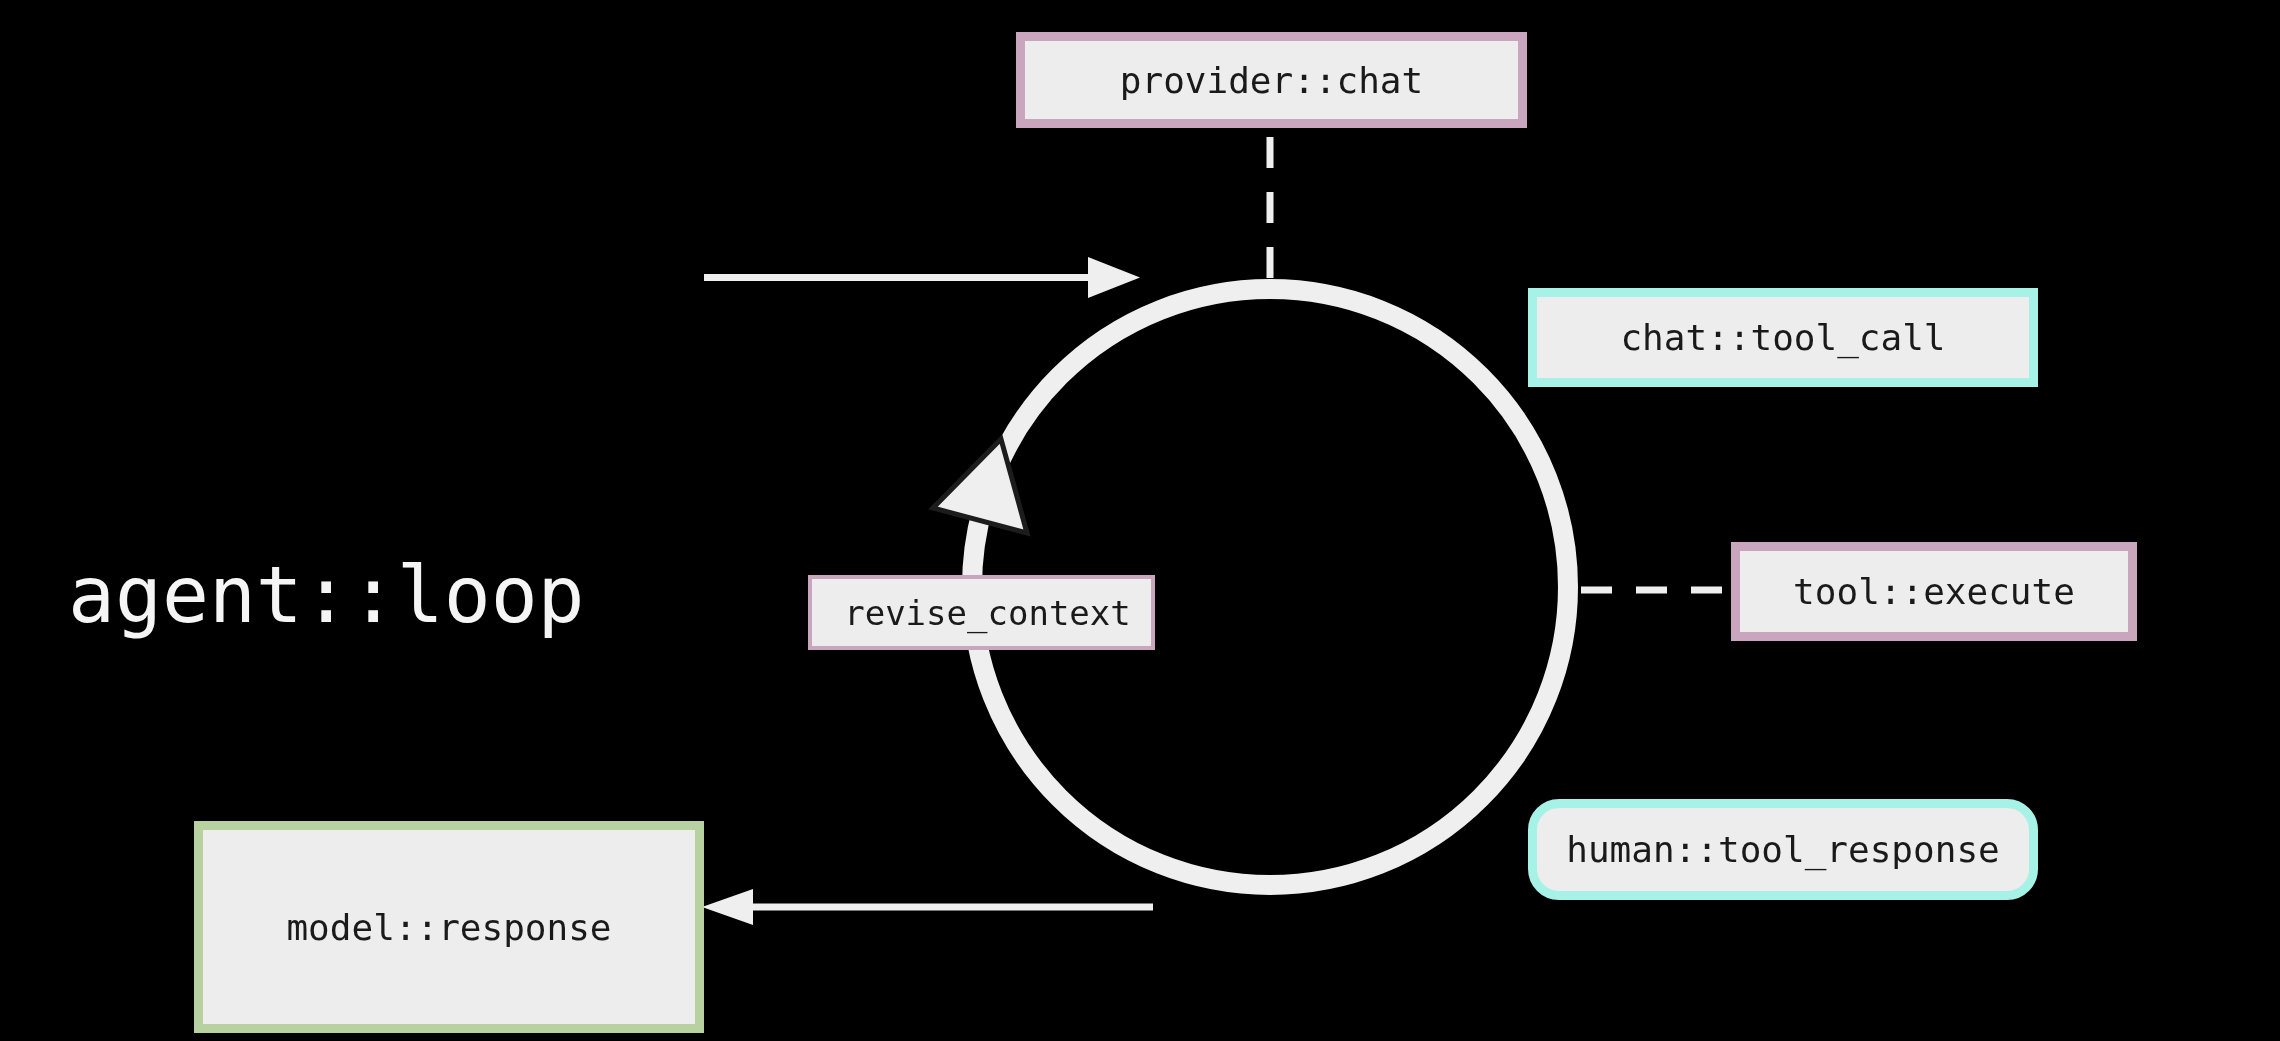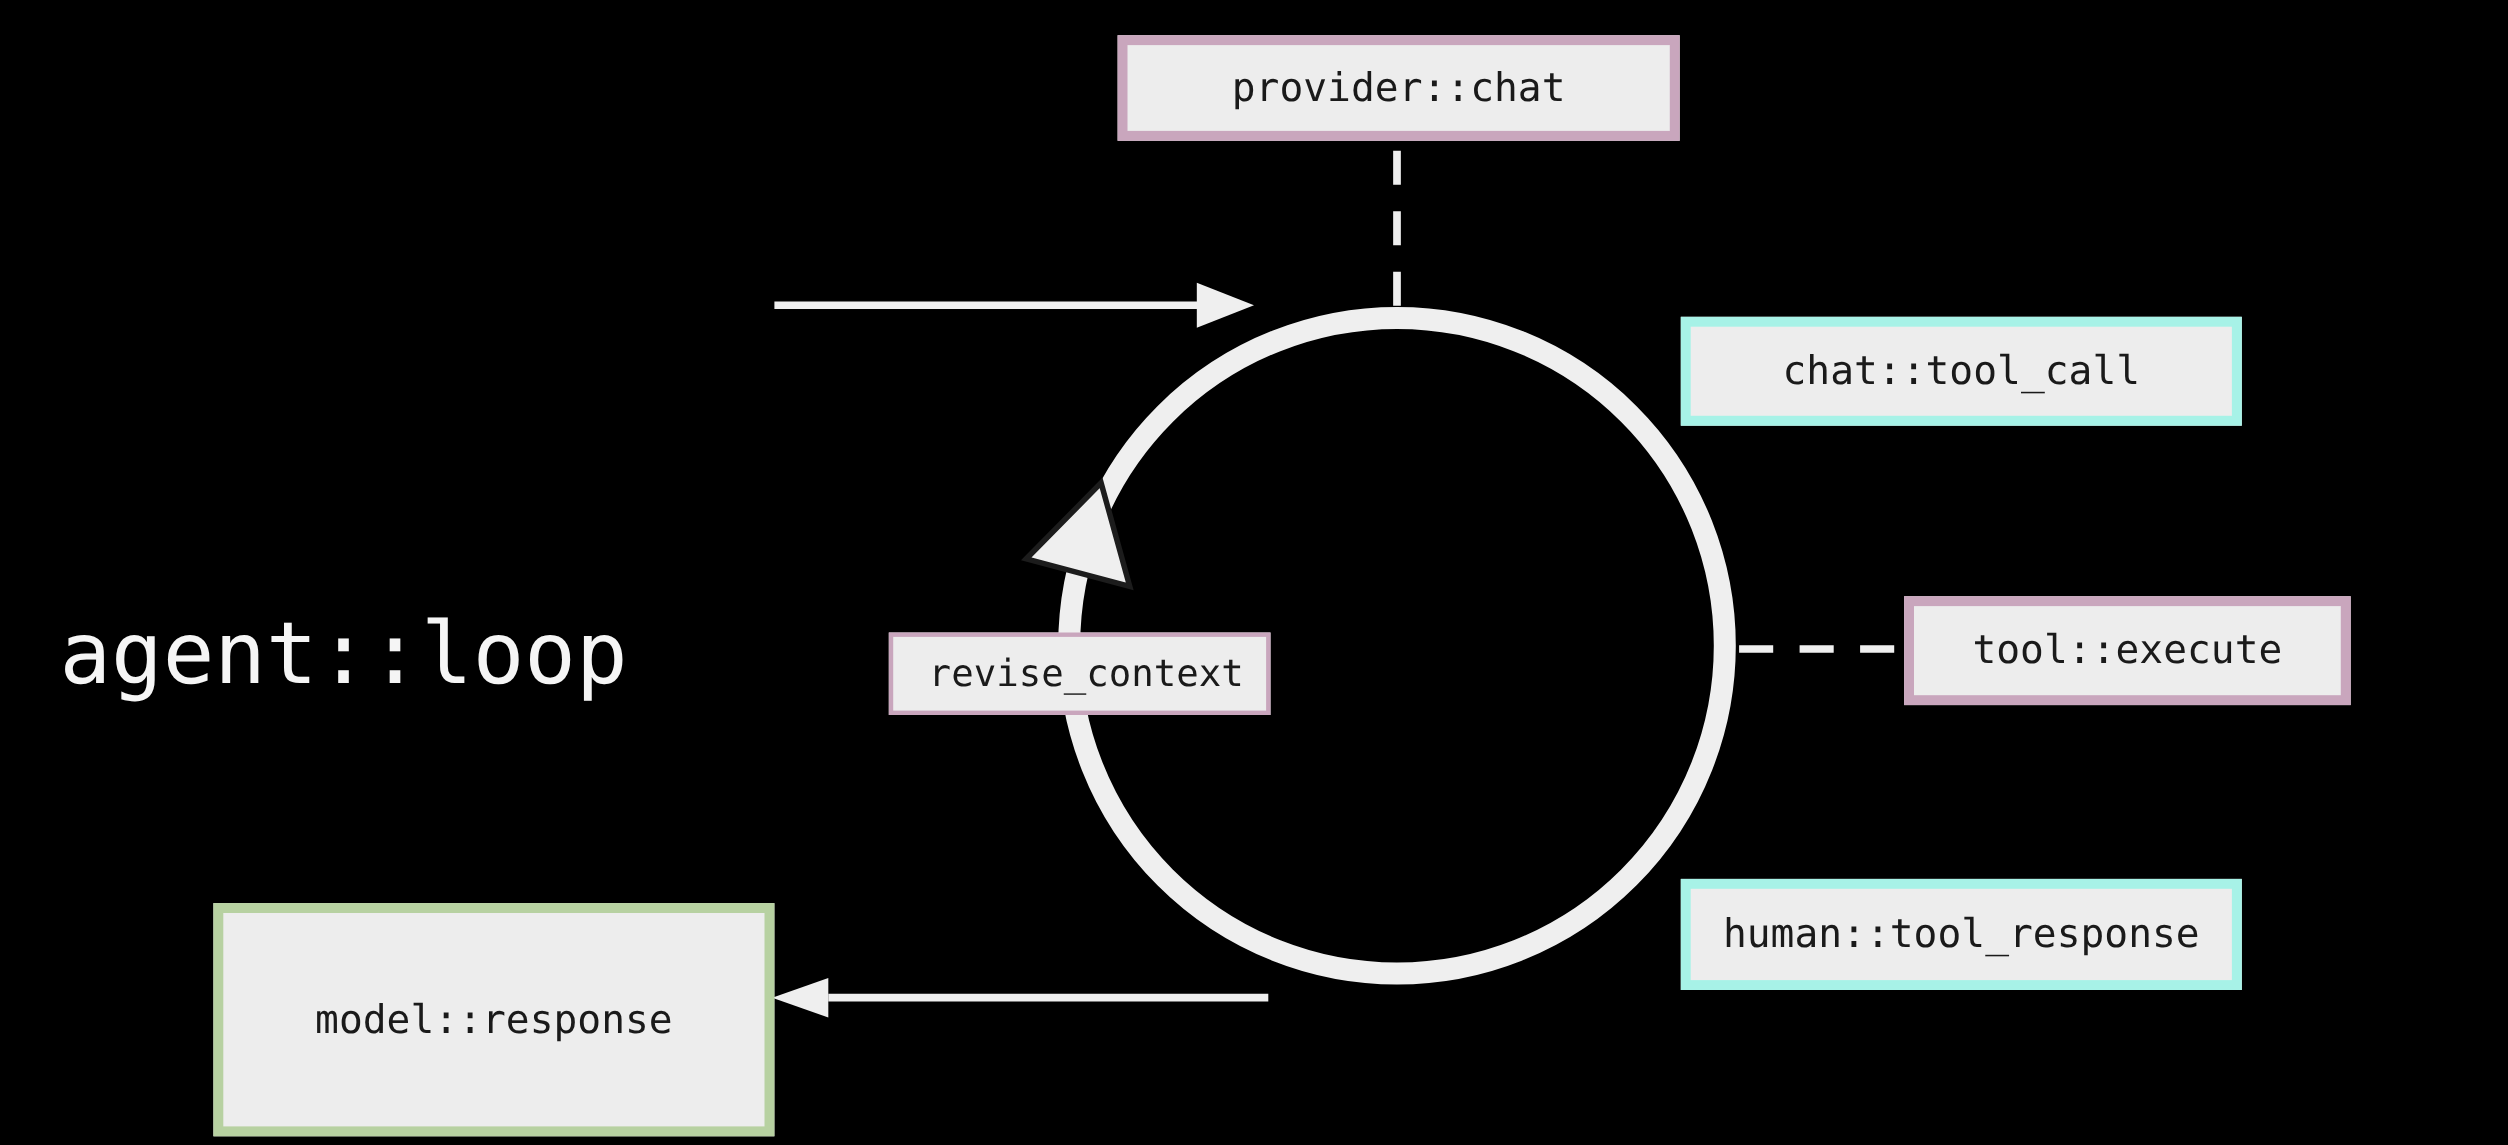--- a/index.html
+++ b/index.html
@@ -38,33 +38,33 @@
     text-align: right;
   }
   .accent-pink  { border: 9px solid var(--border-pink,  #c9a6bd); }
   .accent-green { border: 9px solid var(--border-green, #b7d1a1); }
   .accent-cyan  { border: 9px solid var(--border-cyan,  #a7f2e7); }
 
   #node-provider-chat       { left: 1016px; top: 32px;  width: 511px; height: 96px;  }
   #node-human-request       { left: 194px;  top: 190px; width: 510px; height: 178px; }
   #node-model-tool-call     { left: 1528px; top: 288px; width: 510px; height: 99px;  }
   #node-tool-execute        { left: 1731px; top: 542px; width: 406px; height: 99px;  }
-  #node-human-tool-response { left: 1528px; top: 799px; width: 510px; height: 101px; }
+  #node-human-tool-response { left: 1528px; top: 799px; width: 510px; height: 101px; border-radius: 31px; }
   #node-model-response      { left: 194px;  top: 821px; width: 510px; height: 212px; }
   #node-revise-context {
     left: 808px; top: 575px; width: 347px; height: 75px;
     border-width: 4px;
     z-index: 3;
     padding-left: 12px;
   }
   #node-revise-context .label { font-size: 34px; }
 
   #loop-title {
     position: absolute;
-    left: 54px;
+    left: 68px;
     top: 545px;
     height: 100px;
     display: flex;
     align-items: center;
     color: var(--text-light, #f5f5f5);
     font-size: 78px;
     z-index: 2;
     white-space: nowrap;
   }
 </style>

